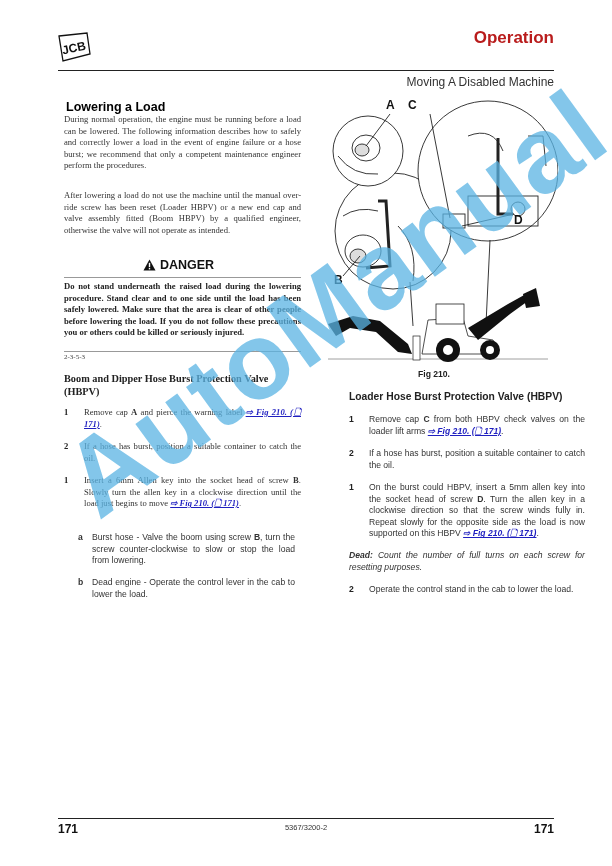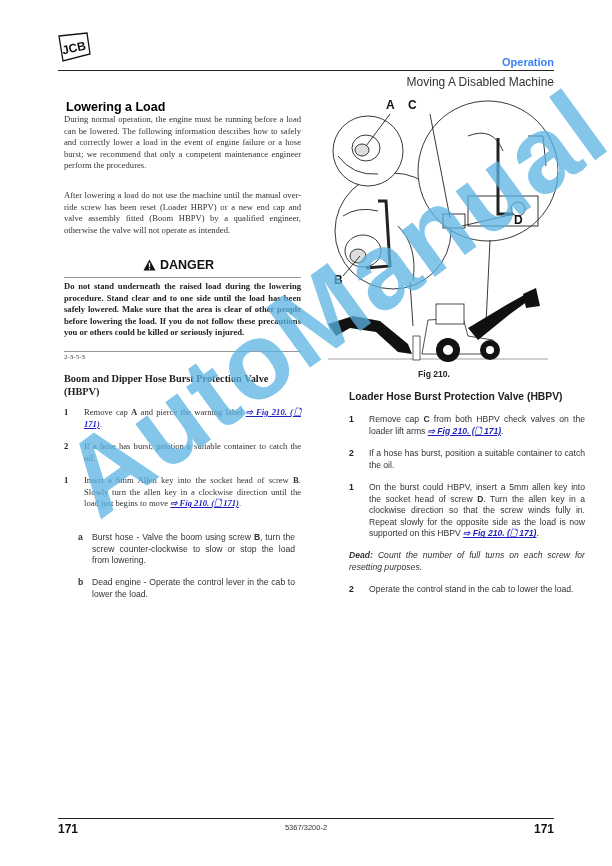--- a/index.html
+++ b/index.html
@@ -1,20 +1,20 @@
 <!DOCTYPE html>
 <html><head>
 <meta charset="utf-8">
 <style>
   html, body { margin: 0; padding: 0; background: #fff; }
   body { width: 612px; height: 866px; position: relative; overflow: hidden;
          font-family: "Liberation Sans", sans-serif; color: #222; }
   .abs { position: absolute; }
   .logo { left: 58px; left: 57px; top: 32px; width: 34px; height: 30px; }
-  .hdr-title { right: 58px; top: 56px; font-size: 11px; font-weight: bold; color: #3b82f6; }
+  .hdr-title { right: 58px; top: 28px; font-size: 17px; font-weight: bold; color: #b91c1c; }
   .hdr-rule { left: 58px; width: 496px; top: 70px; height: 0; border-top: 1.5px solid #222; }
   .hdr-sub { right: 58px; top: 75px; font-size: 12px; color: #333; }
   .h1 { left: 66px; top: 100px; font-size: 12.5px; font-weight: bold; color: #000000; }
   .para { font-size: 8.6px; line-height: 11.6px; text-align: justify; color: #333; }
   .col-l { left: 64px; width: 237px; font-family: Liberation Serif, serif; }
   .col-r { left: 318px; width: 236px; margin-left: 31px; }
   .danger-head { left: 60px; width: 237px; top: 258px; text-align: center; font-size: 12.5px; font-weight: bold; color: #111; }
   .danger-head svg { vertical-align: -2px; margin-right: 4px; }
   .rule-thin { height: 0; border-top: 1px solid #999; }
   .danger-text { font-size: 8.6px; line-height: 11.6px; font-weight: bold; color: #222; text-align: justify; }

